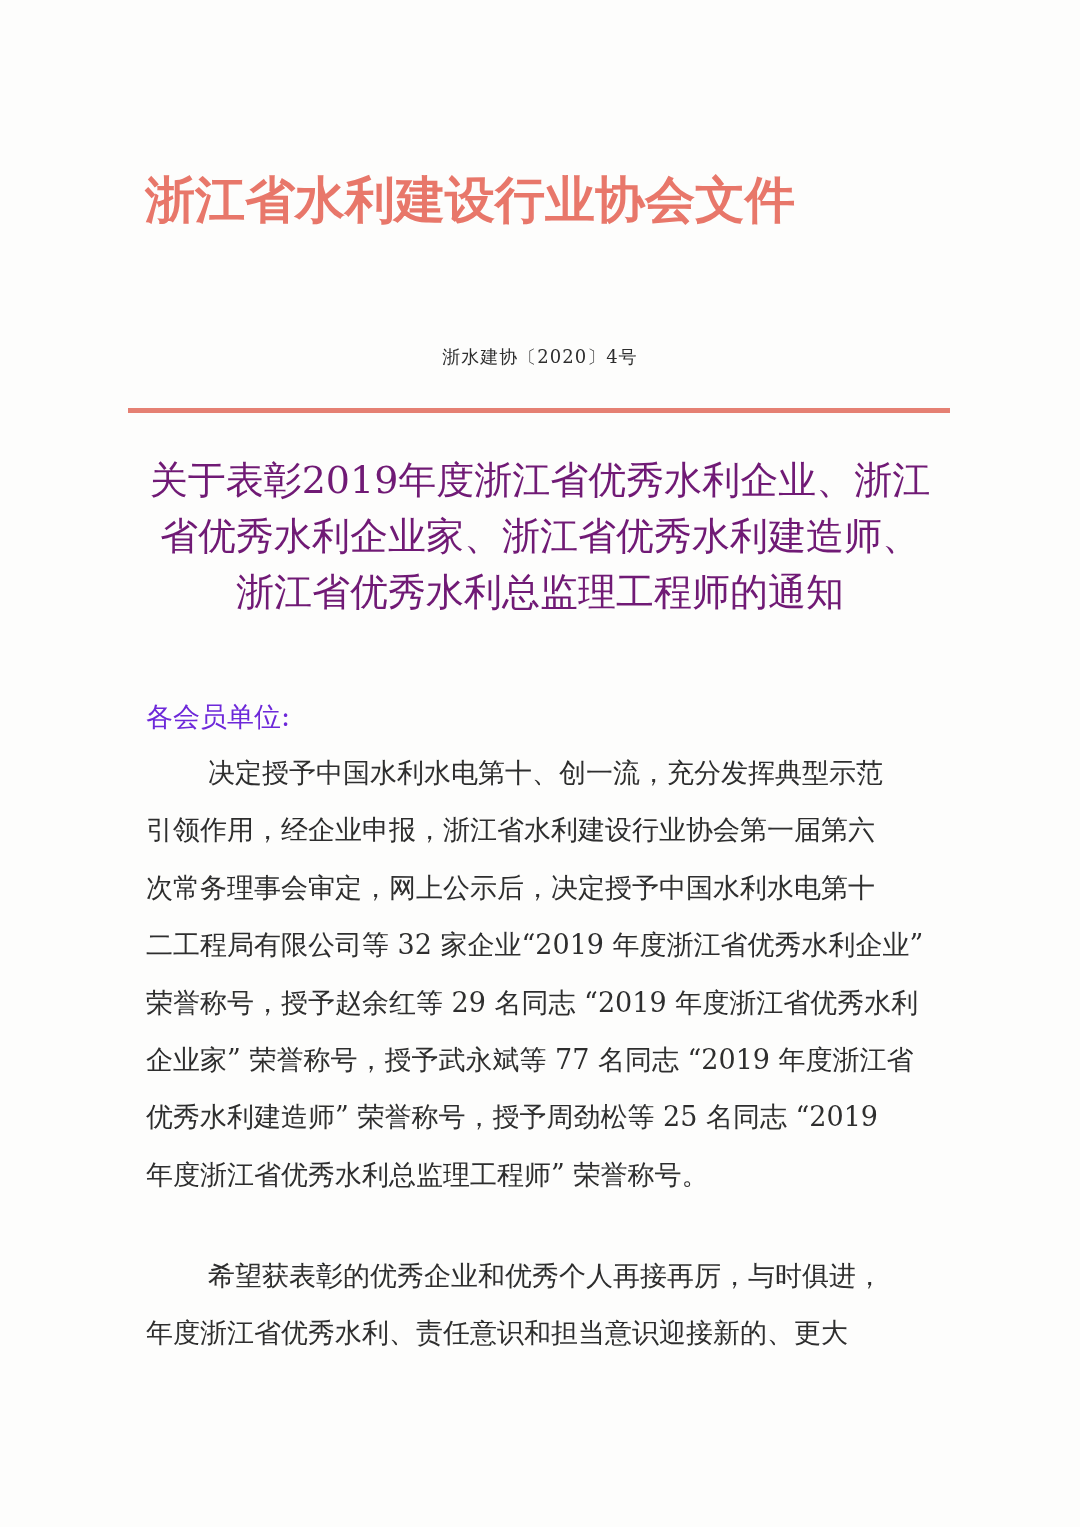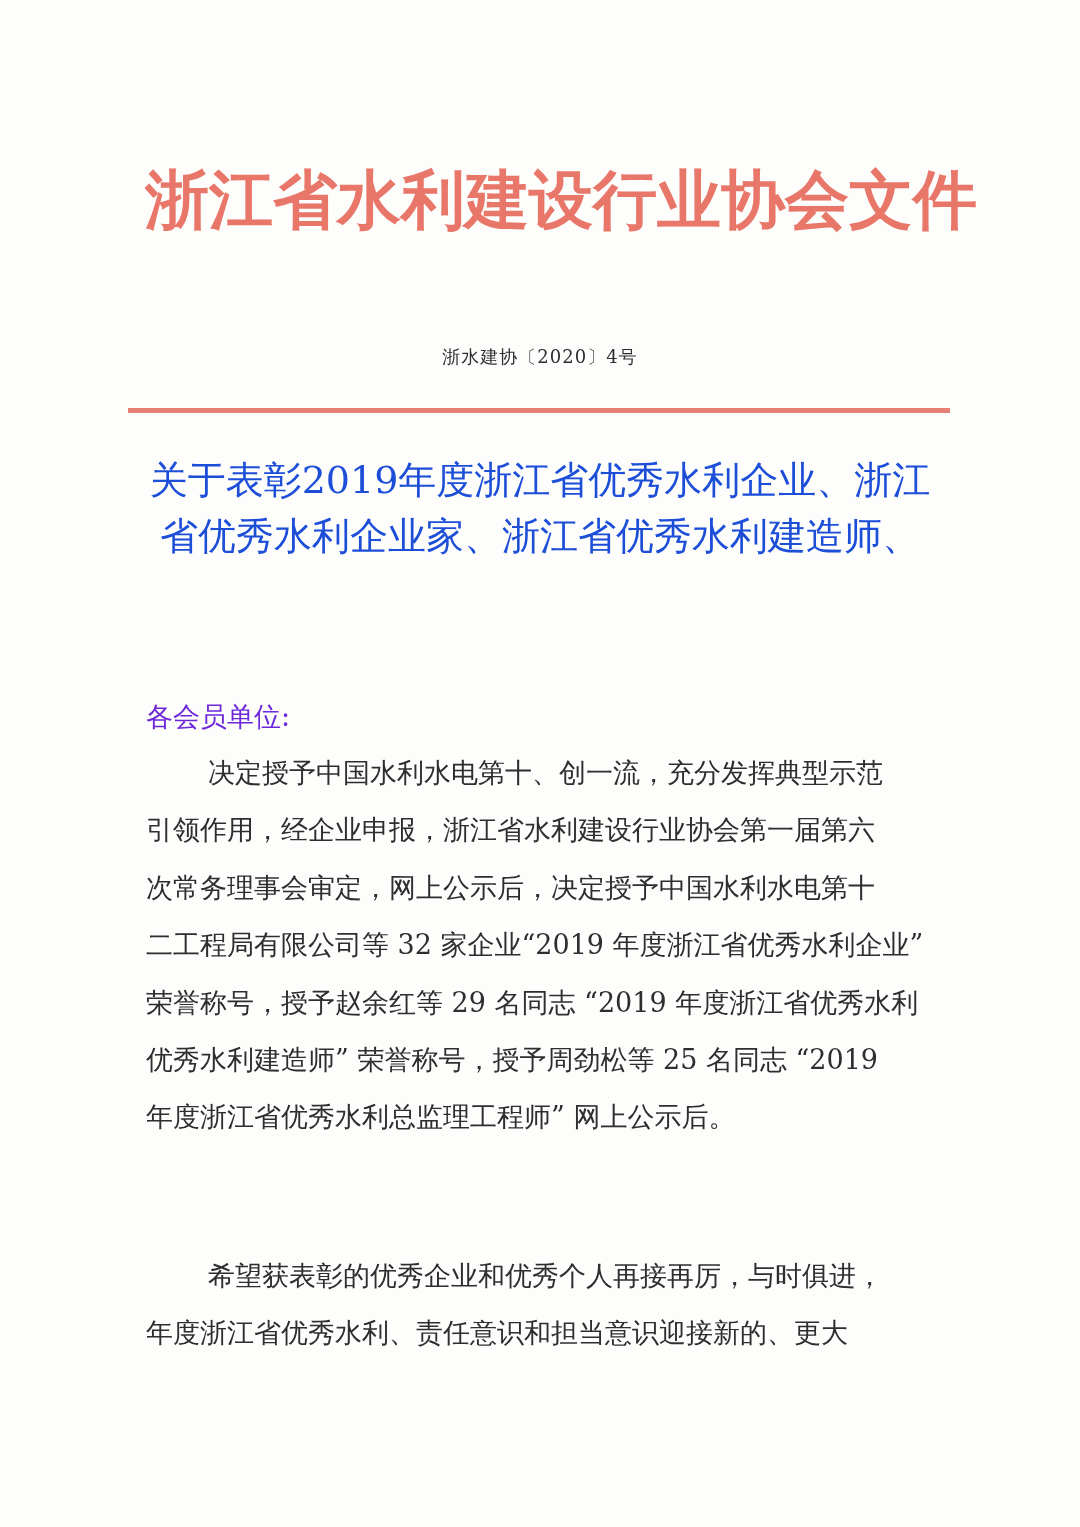--- a/index.html
+++ b/index.html
@@ -14,23 +14,23 @@
       overflow: hidden;
       background: #fdfdfc;
       color: #2a2a2a;
       font-family: "DejaVu Serif", "Liberation Serif", serif;
     }
     .header-title {
       position: absolute;
       left: 145px;
       top: 150px;
       width: 790px;
-      text-align: right;
+      text-align: left;
       font-family: "DejaVu Serif", "Liberation Serif", serif;
-      font-size: 64px;
+      font-size: 50px;
       line-height: 100px;
       color: #e8776a;
       letter-spacing: 0px;
       white-space: nowrap;
       font-weight: bold;
     }
     .doc-number {
       position: absolute;
       left: 0;
       width: 1080px;
@@ -50,21 +50,21 @@
       background: #e58073;
     }
     .notice-title {
       position: absolute;
       left: 130px;
       top: 452px;
       width: 820px;
       text-align: center;
       font-size: 38px;
       line-height: 56px;
-      color: #1d4ed8;
+      color: #701a75;
     }
     .notice-title div { white-space: nowrap; }
     .salutation {
       position: absolute;
       left: 146px;
       top: 697px;
       font-size: 27px;
       line-height: 40px;
       color: #6d28d9;
       white-space: nowrap;
@@ -97,30 +97,32 @@
 
 <div class="header-title">浙江省水利建设行业协会文件</div>
 
 <div class="doc-number">浙水建协〔2020〕4号</div>
 
 <div class="red-rule"></div>
 
 <div class="notice-title">
   <div>关于表彰2019年度浙江省优秀水利企业、浙江</div>
   <div>省优秀水利企业家、浙江省优秀水利建造师、</div>
+  <div>浙江省优秀水利总监理工程师的通知</div>
 </div>
 
 <div class="salutation">各会员单位:</div>
 
 <div class="body-lines">
   <div class="body-line indent">决定授予中国水利水电第十、创一流，充分发挥典型示范</div>
   <div class="body-line">引领作用，经企业申报，浙江省水利建设行业协会第一届第六</div>
   <div class="body-line">次常务理事会审定，网上公示后，决定授予中国水利水电第十</div>
   <div class="body-line">二工程局有限公司等 32 家企业“2019 年度浙江省优秀水利企业”</div>
   <div class="body-line">荣誉称号，授予赵余红等 29 名同志 “2019 年度浙江省优秀水利</div>
+  <div class="body-line">企业家” 荣誉称号，授予武永斌等 77 名同志 “2019 年度浙江省</div>
   <div class="body-line">优秀水利建造师” 荣誉称号，授予周劲松等 25 名同志 “2019</div>
-  <div class="body-line">年度浙江省优秀水利总监理工程师” 网上公示后。</div>
+  <div class="body-line">年度浙江省优秀水利总监理工程师” 荣誉称号。</div>
 </div>
 
 <div class="para2">
   <div class="body-line indent">希望获表彰的优秀企业和优秀个人再接再厉，与时俱进，</div>
   <div class="body-line">年度浙江省优秀水利、责任意识和担当意识迎接新的、更大</div>
 </div>
 
 </body></html>

